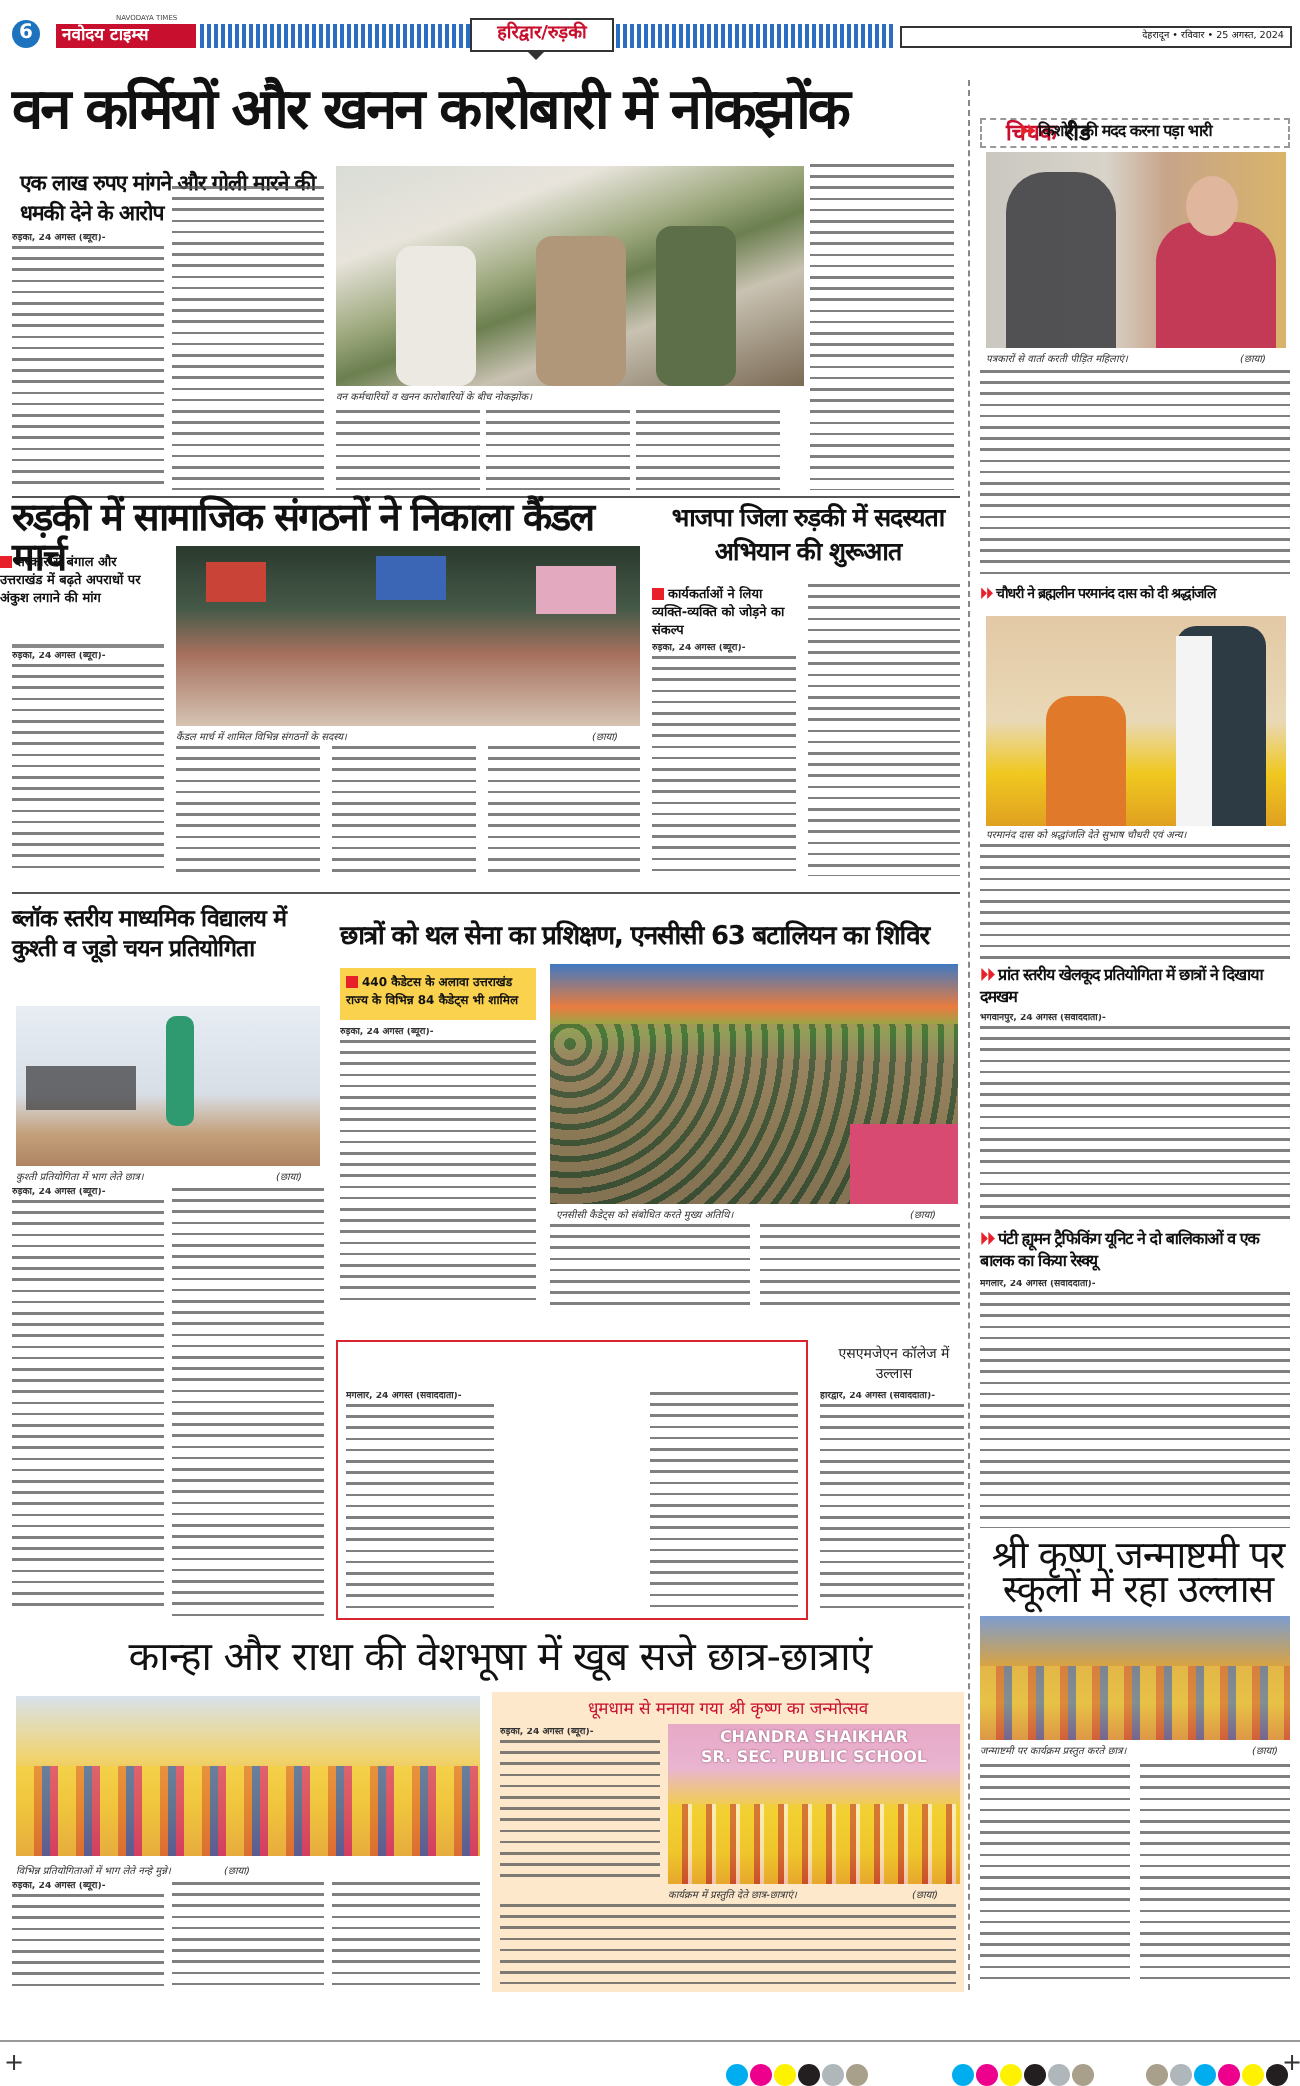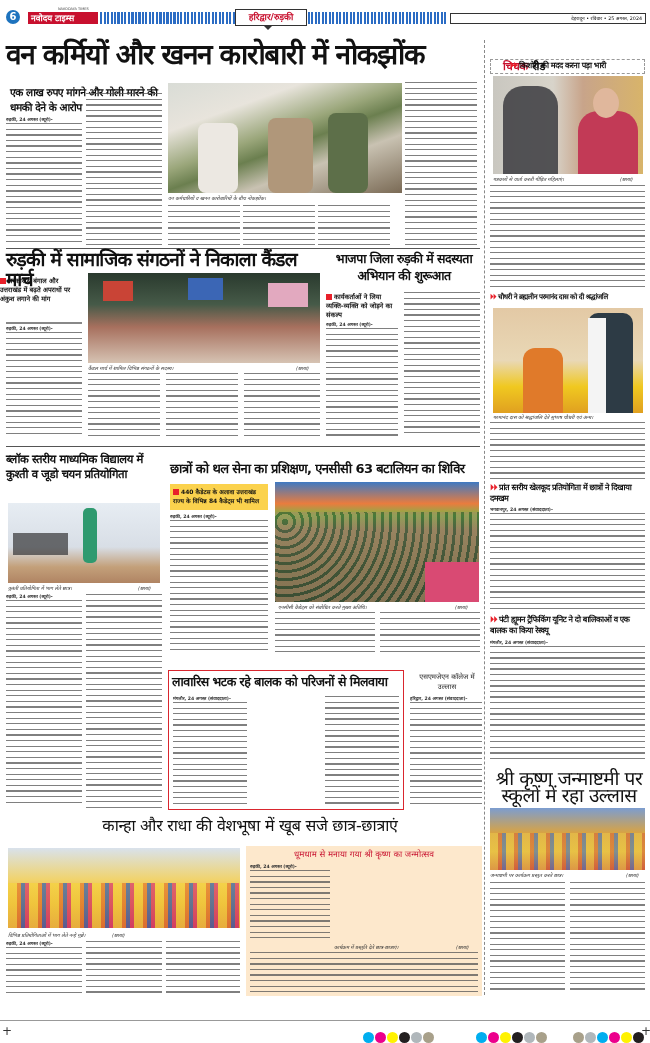--- a/index.html
+++ b/index.html
@@ -134,21 +134,20 @@
 <div class="abs photo" style="left:275px;top:482px;width:204px;height:120px;background:linear-gradient(180deg,#3f79c2 0%,#e97c3e 18%,#7bb64a 28%,#8b7a5d 40%,#6c6246 70%,#5b523f 100%)">
   <div style="position:absolute;left:0;top:30px;width:204px;height:90px;background:repeating-radial-gradient(circle at 10px 10px,#1f4a2a 0,#1f4a2a 3px,#a48c63 3px,#a48c63 8px);opacity:.55"></div>
   <div style="position:absolute;left:150px;top:80px;width:54px;height:40px;background:#d94a73"></div>
 </div>
 <div class="abs cap" style="left:278px;top:604px;width:160px">एनसीसी कैडेट्स को संबोधित करते मुख्य अतिथि।</div>
 <div class="abs cap" style="left:455px;top:604px">(छाया)</div>
 <div class="abs txt lines" style="left:275px;top:612px;width:100px;height:42px"></div>
 <div class="abs txt lines" style="left:380px;top:612px;width:100px;height:42px"></div>
 
 <div class="abs" style="left:168px;top:670px;width:236px;height:140px;border:1.5px solid #d9262e">
-  <h2 class="abs hl" style="left:3px;top:4px;width:228px;font-size:12.5px;letter-spacing:-0.5px">लावारिस भटक रहे बालक को परिजनों से मिलवाया</h2>
   <div class="abs txt" style="left:4px;top:25px;width:74px;height:110px">
       <span style="font-weight:bold">मंगलौर, 24 अगस्त (संवाददाता)-</span>
       <div class="lines" style="height:102px"></div>
     </div>
   <div class="abs txt lines" style="left:156px;top:25px;width:74px;height:110px"></div>
 </div>
 
 <div class="abs" style="left:412px;top:672px;width:70px;font-size:7px;text-align:center;line-height:10px;color:#222">एसएमजेएन कॉलेज में उल्लास</div>
 <div class="abs txt" style="left:410px;top:696px;width:72px;height:110px">
     <span style="font-weight:bold">हरिद्वार, 24 अगस्त (संवाददाता)-</span>
@@ -157,39 +156,46 @@
 
 <h2 class="abs hl" style="left:490px;top:770px;width:158px;font-size:19px;text-align:center;line-height:17px;font-weight:normal">श्री कृष्ण जन्माष्टमी पर स्कूलों में रहा उल्लास</h2>
 <div class="abs photo" style="left:490px;top:808px;width:155px;height:62px;background:linear-gradient(180deg,#7c9dd0 0%,#d8a344 40%,#e9c23d 70%,#c94a3b 100%)">
   <div style="position:absolute;left:0;top:25px;width:155px;height:37px;background:repeating-linear-gradient(90deg,#e7c14a 0,#e7c14a 8px,#d56b3b 8px,#d56b3b 12px,#4a74b9 12px,#4a74b9 16px);opacity:.65"></div>
 </div>
 <div class="abs cap" style="left:490px;top:872px;width:130px">जन्माष्टमी पर कार्यक्रम प्रस्तुत करते छात्र।</div>
 <div class="abs cap" style="left:626px;top:872px">(छाया)</div>
 <div class="abs txt lines" style="left:490px;top:882px;width:75px;height:110px"></div>
 <div class="abs txt lines" style="left:570px;top:882px;width:75px;height:110px"></div>
 
-<h2 class="abs hl" style="left:20px;top:818px;width:460px;font-size:16px;text-align:center;font-weight:normal;letter-spacing:-0.3px">कान्हा और राधा की वेशभूषा में खूब सजे छात्र-छात्राएं</h2>
+<h2 class="abs hl" style="left:20px;top:818px;width:460px;font-size:20px;text-align:center;font-weight:normal;letter-spacing:-0.3px">कान्हा और राधा की वेशभूषा में खूब सजे छात्र-छात्राएं</h2>
 <div class="abs photo" style="left:8px;top:848px;width:232px;height:80px;background:linear-gradient(180deg,#d9e2ec 0%,#f1d36b 40%,#e0a23b 70%,#c3503f 100%)">
   <div style="position:absolute;left:0;top:35px;width:232px;height:45px;background:repeating-linear-gradient(90deg,#f6d33d 0,#f6d33d 9px,#e5792b 9px,#e5792b 13px,#2f5fb3 13px,#2f5fb3 17px,#d9356f 17px,#d9356f 21px);opacity:.7"></div>
 </div>
 <div class="abs cap" style="left:8px;top:932px;width:160px">विभिन्न प्रतियोगिताओं में भाग लेते नन्हे मुन्ने।</div>
 <div class="abs cap" style="left:112px;top:932px">(छाया)</div>
 <div class="abs txt" style="left:6px;top:941px;width:76px;height:55px">
     <span style="font-weight:bold">रुड़की, 24 अगस्त (ब्यूरो)-</span>
     <div class="lines" style="height:47px"></div>
   </div>
 <div class="abs txt lines" style="left:86px;top:941px;width:76px;height:55px"></div>
 <div class="abs txt lines" style="left:166px;top:941px;width:74px;height:55px"></div>
 
 <div class="abs" style="left:246px;top:846px;width:236px;height:150px;background:#fde8cc">
   <div class="abs" style="left:0;top:2px;width:236px;font-size:8.5px;color:#c8102e;text-align:center">धूमधाम से मनाया गया श्री कृष्ण का जन्मोत्सव</div>
   <div class="abs txt" style="left:4px;top:18px;width:80px;height:80px">
       <span style="font-weight:bold">रुड़की, 24 अगस्त (ब्यूरो)-</span>
       <div class="lines" style="height:72px"></div>
     </div>
+  <div class="abs photo" style="left:88px;top:16px;width:146px;height:80px;background:linear-gradient(180deg,#e7a8c6 0%,#e9b5d0 28%,#f2d23a 55%,#e9b62c 80%,#d46a2b 100%)">
+    <div style="position:absolute;left:4px;top:2px;width:138px;text-align:center;color:#fff;font-weight:bold;font-size:8px;line-height:10px;text-shadow:0 0 1px #7a3a5a">
+      <div>CHANDRA SHAIKHAR</div>
+      <div>SR. SEC. PUBLIC SCHOOL</div>
+    </div>
+    <div style="position:absolute;left:0;top:40px;width:146px;height:40px;background:repeating-linear-gradient(90deg,#f3d02c 0,#f3d02c 7px,#c43c2a 7px,#c43c2a 10px,#fff 10px,#fff 12px);opacity:.6"></div>
+  </div>
   <div class="abs cap" style="left:88px;top:98px;width:110px">कार्यक्रम में प्रस्तुति देते छात्र-छात्राएं।</div>
   <div class="abs cap" style="left:210px;top:98px">(छाया)</div>
   <div class="abs txt lines" style="left:4px;top:106px;width:228px;height:40px"></div>
 </div>
 
 <div class="hsep" style="left:0;top:1020px;width:650px;border-color:#999"></div>
 <div class="abs" style="left:363px;top:1028px;white-space:nowrap">
   <span class="dot" style="background:#00aeef"></span><span class="dot" style="background:#ec008c"></span><span class="dot" style="background:#fff200"></span><span class="dot" style="background:#231f20"></span><span class="dot" style="background:#b0b7bb"></span><span class="dot" style="background:#a8a08a"></span>
 </div>
 <div class="abs" style="left:476px;top:1028px;white-space:nowrap">

